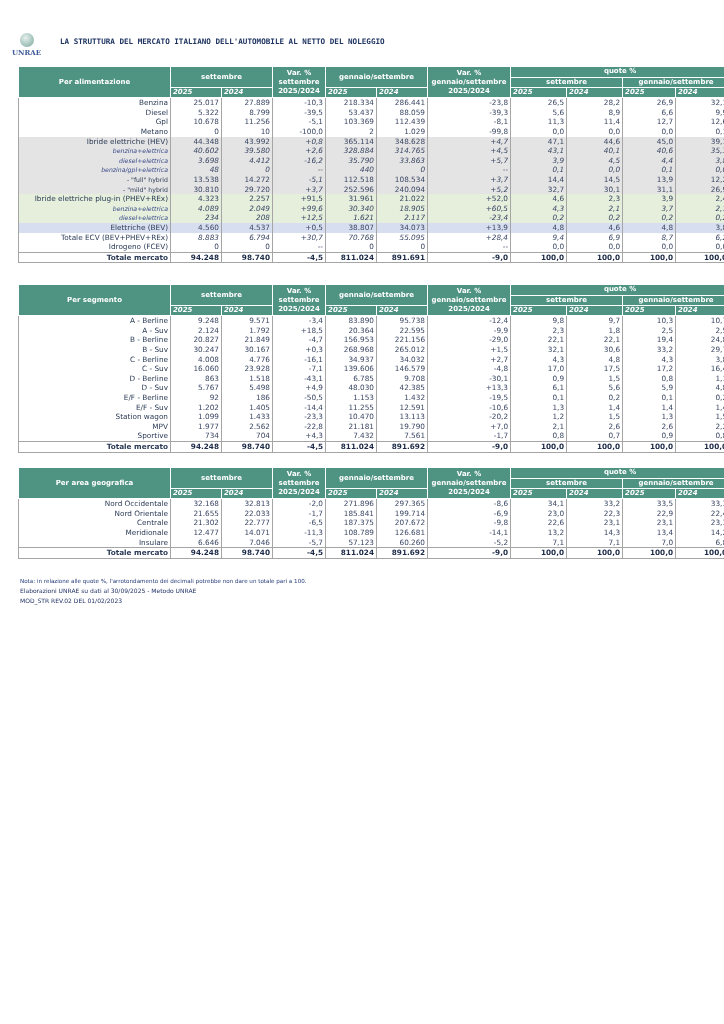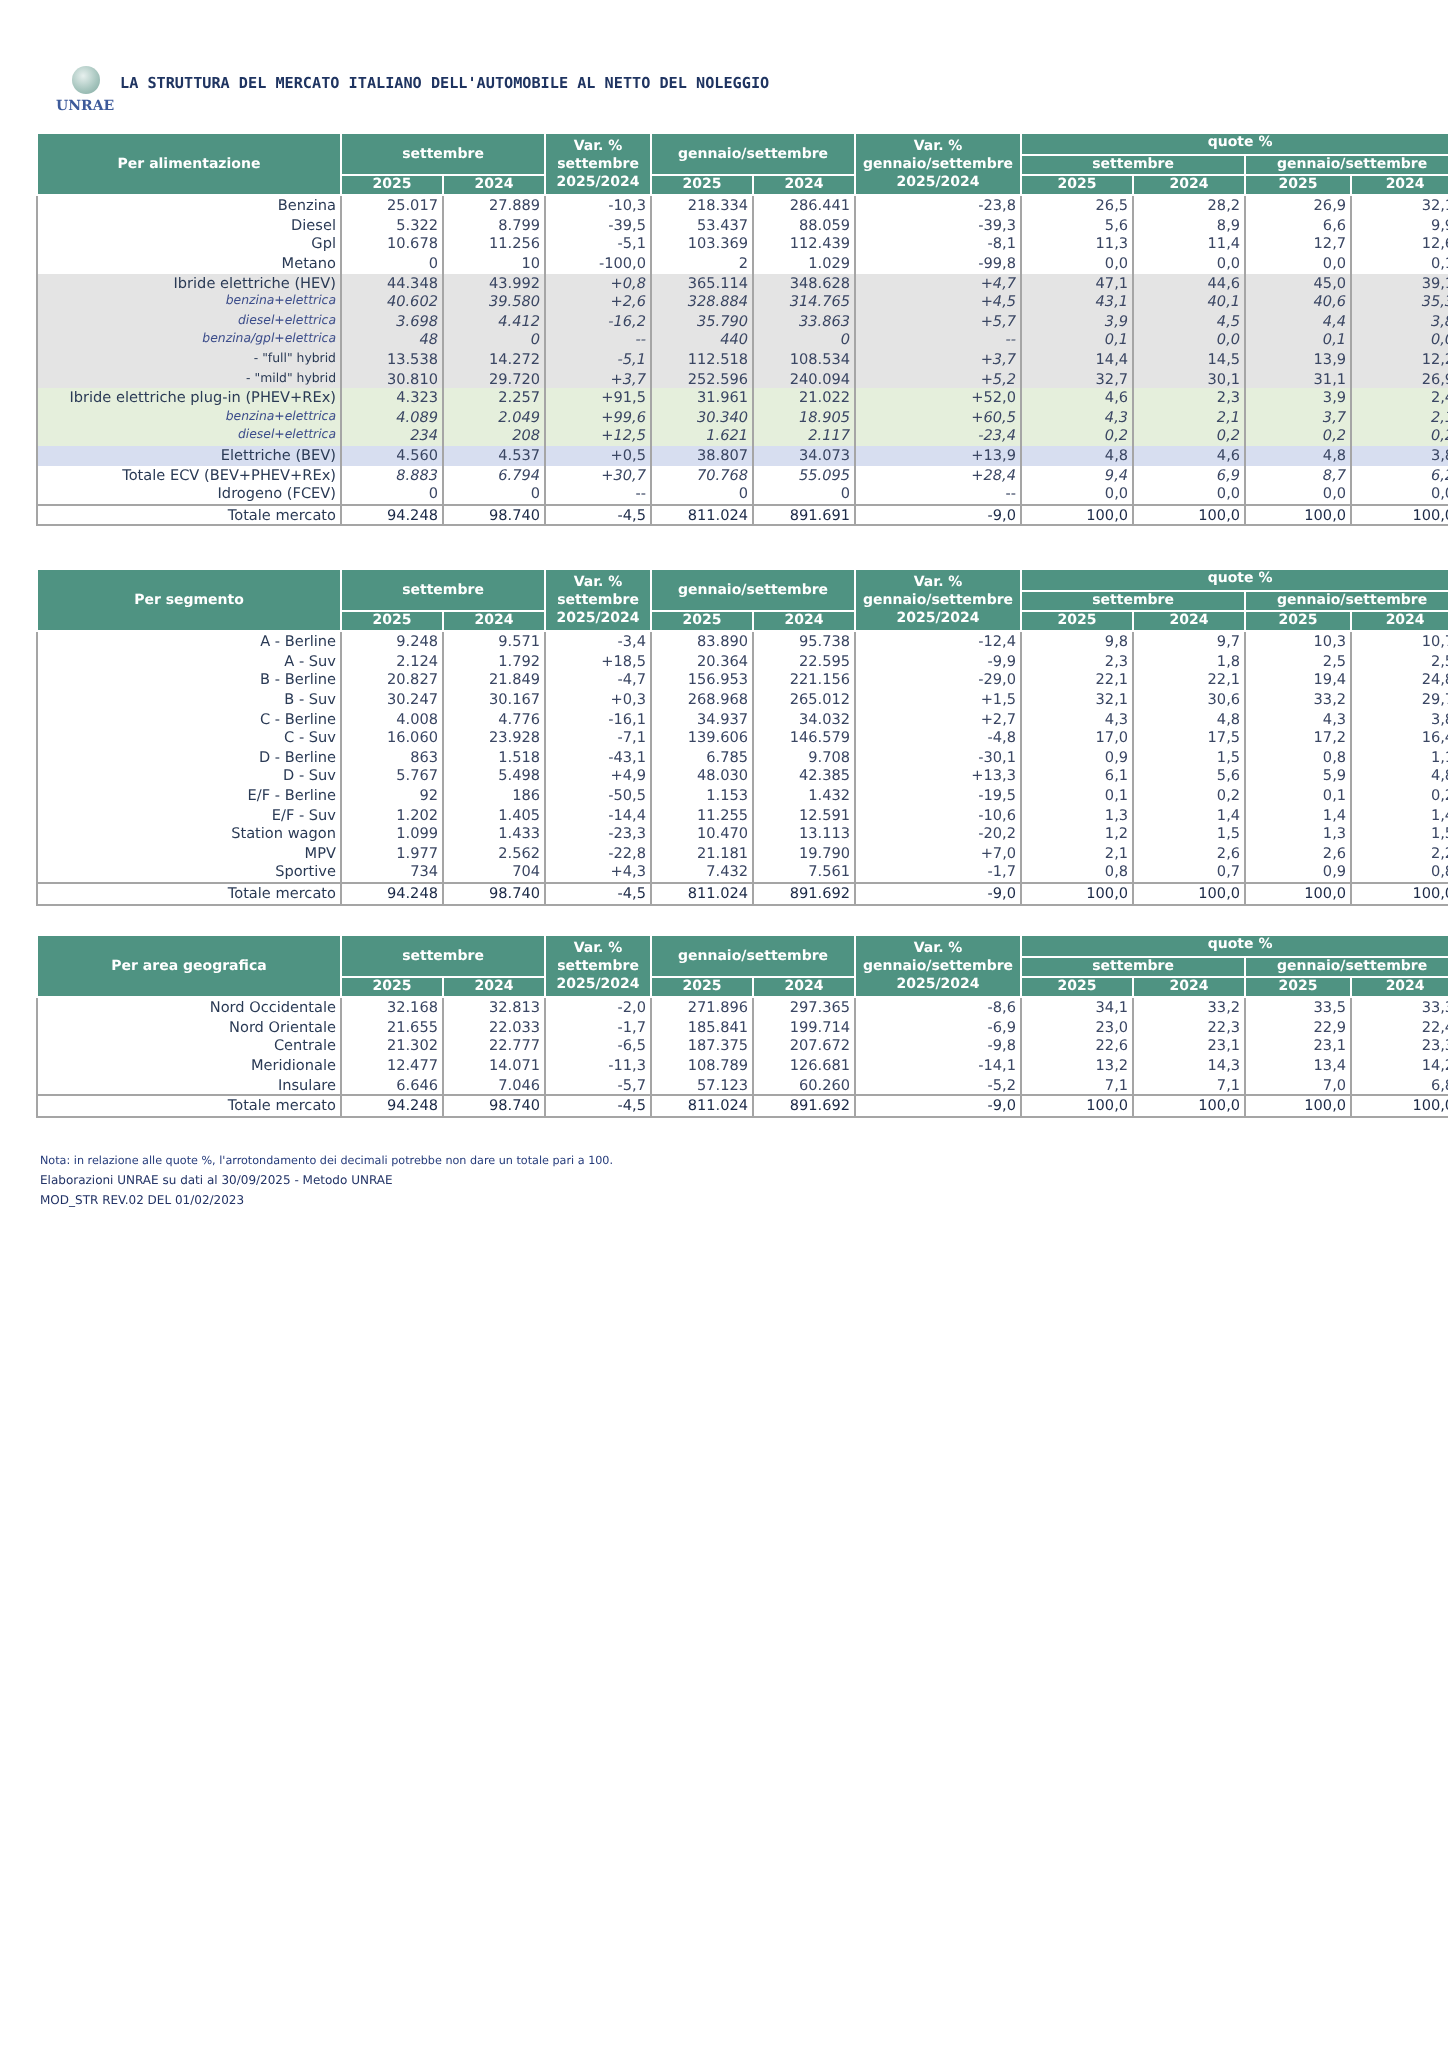--- a/index.html
+++ b/index.html
@@ -1,37 +1,37 @@
 <!DOCTYPE html>
 <html><head>
 <meta charset="utf-8">
 <style>
   html, body { margin:0; padding:0; background:#ffffff; }
   body { width:724px; height:1024px; position:relative; overflow:hidden;
          font-family:"DejaVu Sans", sans-serif; color:#2a3a55; }
-  .logo { position:absolute; left:28px; top:33px; width:30px; height:28px; }
+  .logo { position:absolute; left:12px; top:33px; width:30px; height:28px; }
   .logo .globe { position:absolute; left:8px; top:0; width:14px; height:14px; border-radius:50%;
                  background:radial-gradient(circle at 40% 35%, #e7f0ee 0%, #a9c7c0 55%, #7fa89f 100%); }
   .logo .txt { position:absolute; left:0; top:15px; font-family:"DejaVu Serif", serif; font-size:7px;
                color:#3d5a9a; letter-spacing:0px; font-weight:bold; }
   .title { position:absolute; left:16px; width:724px; text-align:left; font-family:"DejaVu Sans Mono", monospace;
            font-weight:bold; font-size:7.6px; color:#1f3461;padding-left:44px; }
   .t1 { top:37px; } .t2 { top:47px;margin-top:43px; }
   table.grid { position:absolute; left:18px; width:681px; border-collapse:collapse; table-layout:fixed;
                font-size:7.3px; }
   table.grid td, table.grid th { padding:0 2px; height:9.6px; line-height:9.6px; white-space:nowrap; overflow:hidden; }
   table.grid th { background:#4f9382; color:#ffffff; font-weight:bold; font-size:7px; text-align:center;
                   border:1px solid #ffffff; }
-  table.grid th.yr { text-align:center; height:9px; line-height:9px; }
+  table.grid th.yr { text-align:left; height:9px; line-height:9px;font-style:italic; }
   table.grid td { border-left:1px solid #a5a5a5; border-right:1px solid #a5a5a5; text-align:right; color:#3a4663; }
   table.grid td.lbl { text-align:right; color:#2a3a55; }
   table.grid td.sub { text-align:right; font-style:italic; font-size:6.2px; color:#3b4c8a; }
   table.grid td.small { font-size:6.2px; }
   tr.ital td.n { font-style:italic; }
-  tr.bold td { font-weight:normal; color:#1c2a48; border-top:1px solid #a5a5a5; }
+  tr.bold td { font-weight:bold; color:#1c2a48; border-top:1px solid #a5a5a5; }
   tr.grey td { background:#e4e4e4; }
   tr.green td { background:#e5efdc; }
   tr.blue td { background:#d7def0; }
   table.grid tbody tr:last-child td { border-bottom:1px solid #a5a5a5; }
   td.sep { border-left:1px solid #6d6d6d !important; }
   .notes { position:absolute; left:20px; top:576px; font-size:5.6px; color:#243a7a; line-height:10px; }
   .notes div:nth-child(n+2) { font-size:6px; color:#223366; }
 </style>
 </head>
 <body>

